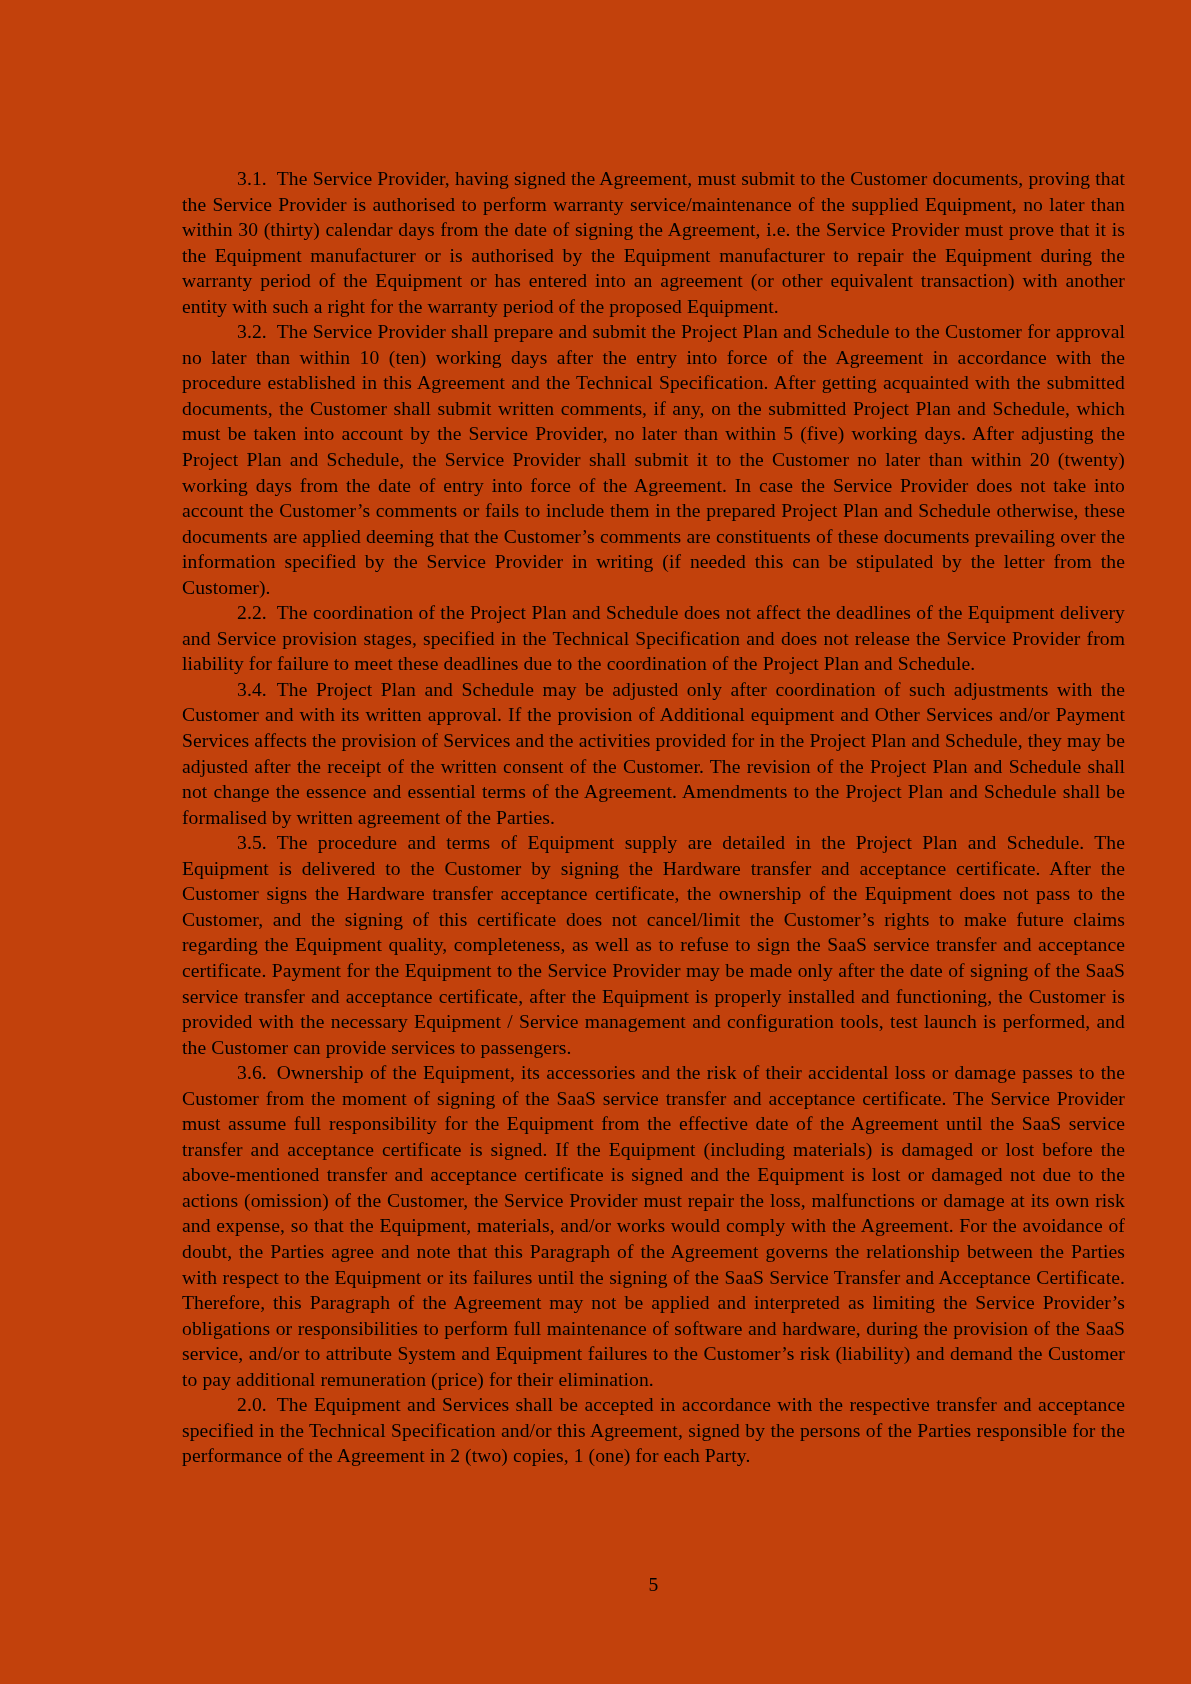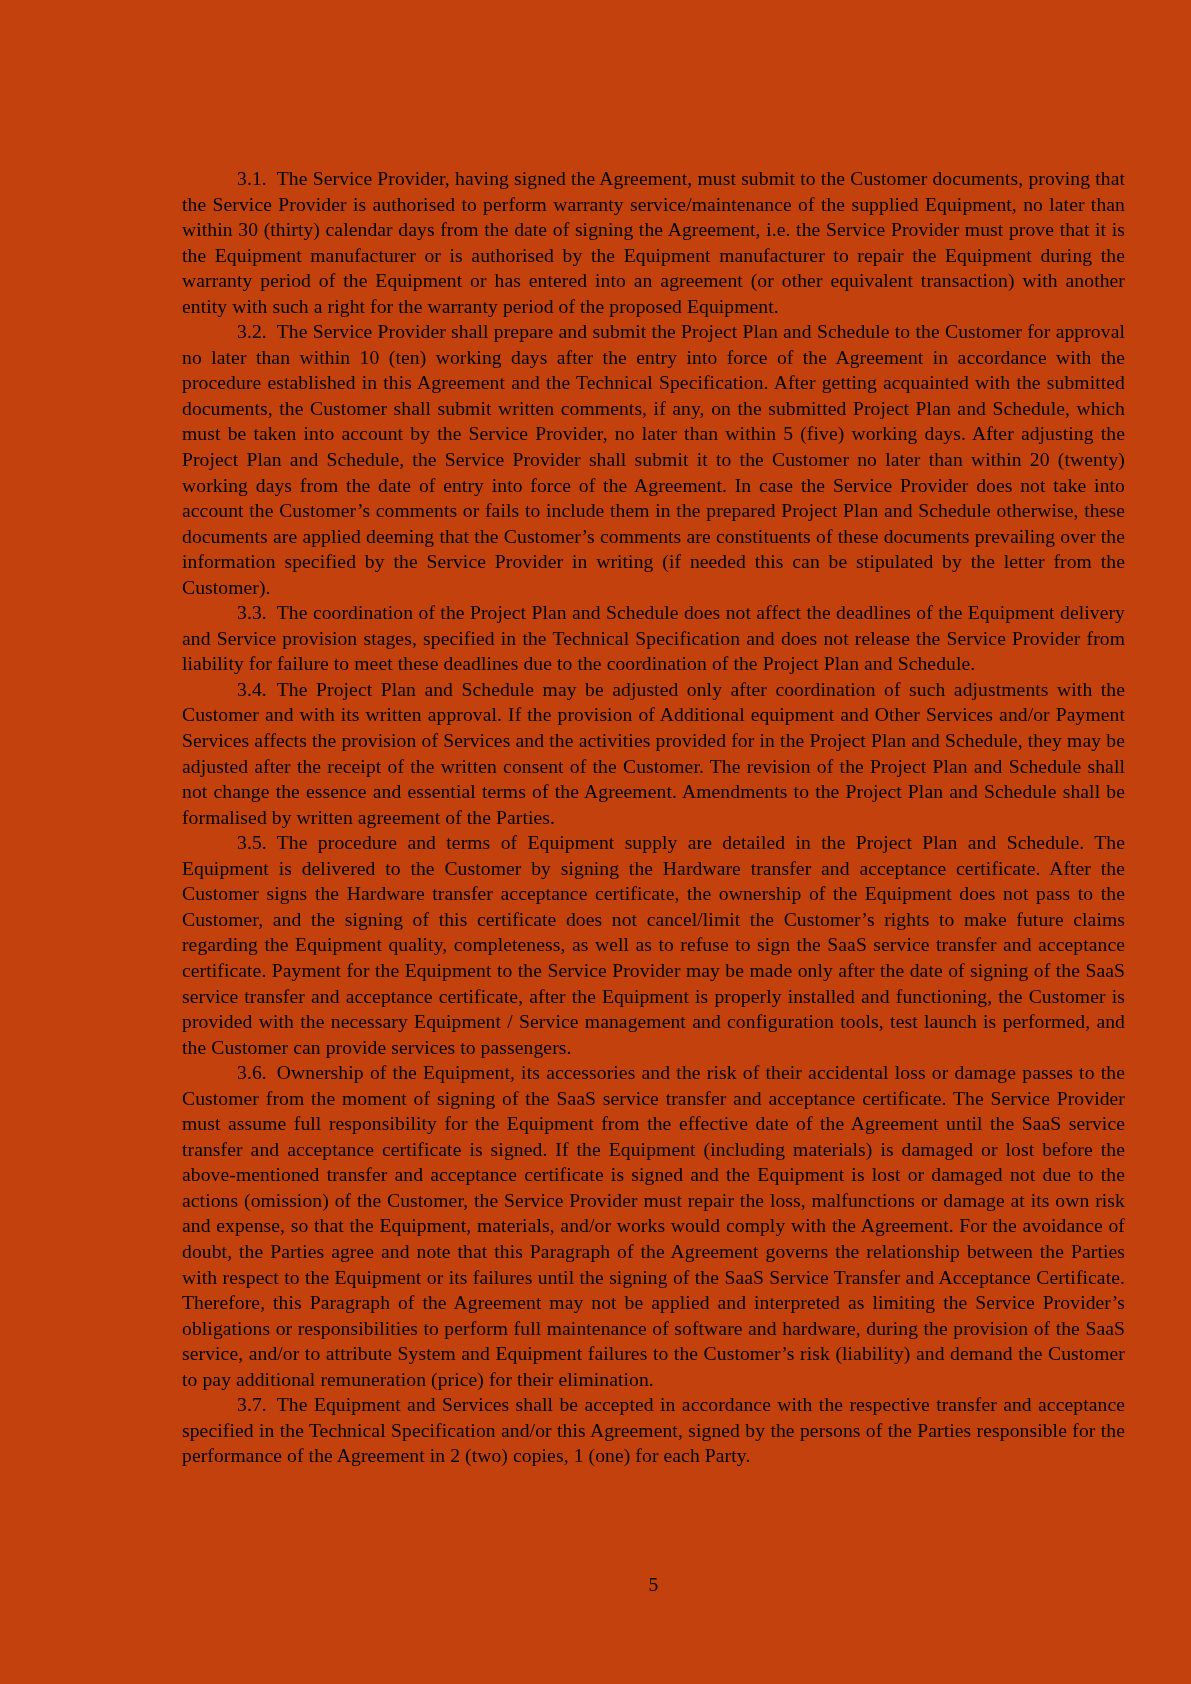--- a/index.html
+++ b/index.html
@@ -47,28 +47,28 @@
 </head>
 <body>
 
 <div class="page">
   <div class="text-block">
 
     <p class="para"><span class="pnum">3.1.</span><span>The Service Provider, having signed the Agreement, must submit to the Customer documents, proving that the Service Provider is authorised to perform warranty service/maintenance of the supplied Equipment, no later than within 30 (thirty) calendar days from the date of signing the Agreement, i.e. the Service Provider must prove that it is the Equipment manufacturer or is authorised by the Equipment manufacturer to repair the Equipment during the warranty period of the Equipment or has entered into an agreement (or other equivalent transaction) with another entity with such a right for the warranty period of the proposed Equipment.</span></p>
 
     <p class="para"><span class="pnum">3.2.</span><span>The Service Provider shall prepare and submit the Project Plan and Schedule to the Customer for approval no later than within 10 (ten) working days after the entry into force of the Agreement in accordance with the procedure established in this Agreement and the Technical Specification. After getting acquainted with the submitted documents, the Customer shall submit written comments, if any, on the submitted Project Plan and Schedule, which must be taken into account by the Service Provider, no later than within 5 (five) working days. After adjusting the Project Plan and Schedule, the Service Provider shall submit it to the Customer no later than within 20 (twenty) working days from the date of entry into force of the Agreement. In case the Service Provider does not take into account the Customer’s comments or fails to include them in the prepared Project Plan and Schedule otherwise, these documents are applied deeming that the Customer’s comments are constituents of these documents prevailing over the information specified by the Service Provider in writing (if needed this can be stipulated by the letter from the Customer).</span></p>
 
-    <p class="para"><span class="pnum">3.3.</span><span>The coordination of the Project Plan and Schedule does not affect the deadlines of the Equipment delivery and Service provision stages, specified in the Technical Specification and does not release the Service Provider from liability for failure to meet these deadlines due to the coordination of the Project Plan and Schedule.</span></p>
+    <p class="para"><span class="pnum">2.2.</span><span>The coordination of the Project Plan and Schedule does not affect the deadlines of the Equipment delivery and Service provision stages, specified in the Technical Specification and does not release the Service Provider from liability for failure to meet these deadlines due to the coordination of the Project Plan and Schedule.</span></p>
 
     <p class="para"><span class="pnum">3.4.</span><span>The Project Plan and Schedule may be adjusted only after coordination of such adjustments with the Customer and with its written approval. If the provision of Additional equipment and Other Services and/or Payment Services affects the provision of Services and the activities provided for in the Project Plan and Schedule, they may be adjusted after the receipt of the written consent of the Customer. The revision of the Project Plan and Schedule shall not change the essence and essential terms of the Agreement. Amendments to the Project Plan and Schedule shall be formalised by written agreement of the Parties.</span></p>
 
     <p class="para"><span class="pnum">3.5.</span><span>The procedure and terms of Equipment supply are detailed in the Project Plan and Schedule. The Equipment is delivered to the Customer by signing the Hardware transfer and acceptance certificate. After the Customer signs the Hardware transfer acceptance certificate, the ownership of the Equipment does not pass to the Customer, and the signing of this certificate does not cancel/limit the Customer’s rights to make future claims regarding the Equipment quality, completeness, as well as to refuse to sign the SaaS service transfer and acceptance certificate. Payment for the Equipment to the Service Provider may be made only after the date of signing of the SaaS service transfer and acceptance certificate, after the Equipment is properly installed and functioning, the Customer is provided with the necessary Equipment / Service management and configuration tools, test launch is performed, and the Customer can provide services to passengers.</span></p>
 
     <p class="para"><span class="pnum">3.6.</span><span>Ownership of the Equipment, its accessories and the risk of their accidental loss or damage passes to the Customer from the moment of signing of the SaaS service transfer and acceptance certificate. The Service Provider must assume full responsibility for the Equipment from the effective date of the Agreement until the SaaS service transfer and acceptance certificate is signed. If the Equipment (including materials) is damaged or lost before the above-mentioned transfer and acceptance certificate is signed and the Equipment is lost or damaged not due to the actions (omission) of the Customer, the Service Provider must repair the loss, malfunctions or damage at its own risk and expense, so that the Equipment, materials, and/or works would comply with the Agreement. For the avoidance of doubt, the Parties agree and note that this Paragraph of the Agreement governs the relationship between the Parties with respect to the Equipment or its failures until the signing of the SaaS Service Transfer and Acceptance Certificate. Therefore, this Paragraph of the Agreement may not be applied and interpreted as limiting the Service Provider’s obligations or responsibilities to perform full maintenance of software and hardware, during the provision of the SaaS service, and/or to attribute System and Equipment failures to the Customer’s risk (liability) and demand the Customer to pay additional remuneration (price) for their elimination.</span></p>
 
-    <p class="para"><span class="pnum">3.7.</span><span>The Equipment and Services shall be accepted in accordance with the respective transfer and acceptance specified in the Technical Specification and/or this Agreement, signed by the persons of the Parties responsible for the performance of the Agreement in 2 (two) copies, 1 (one) for each Party.</span></p>
+    <p class="para"><span class="pnum">2.0.</span><span>The Equipment and Services shall be accepted in accordance with the respective transfer and acceptance specified in the Technical Specification and/or this Agreement, signed by the persons of the Parties responsible for the performance of the Agreement in 2 (two) copies, 1 (one) for each Party.</span></p>
 
   </div>
 
   <div class="footer">
     <span>5</span>
   </div>
 </div>
 
 </body></html>

